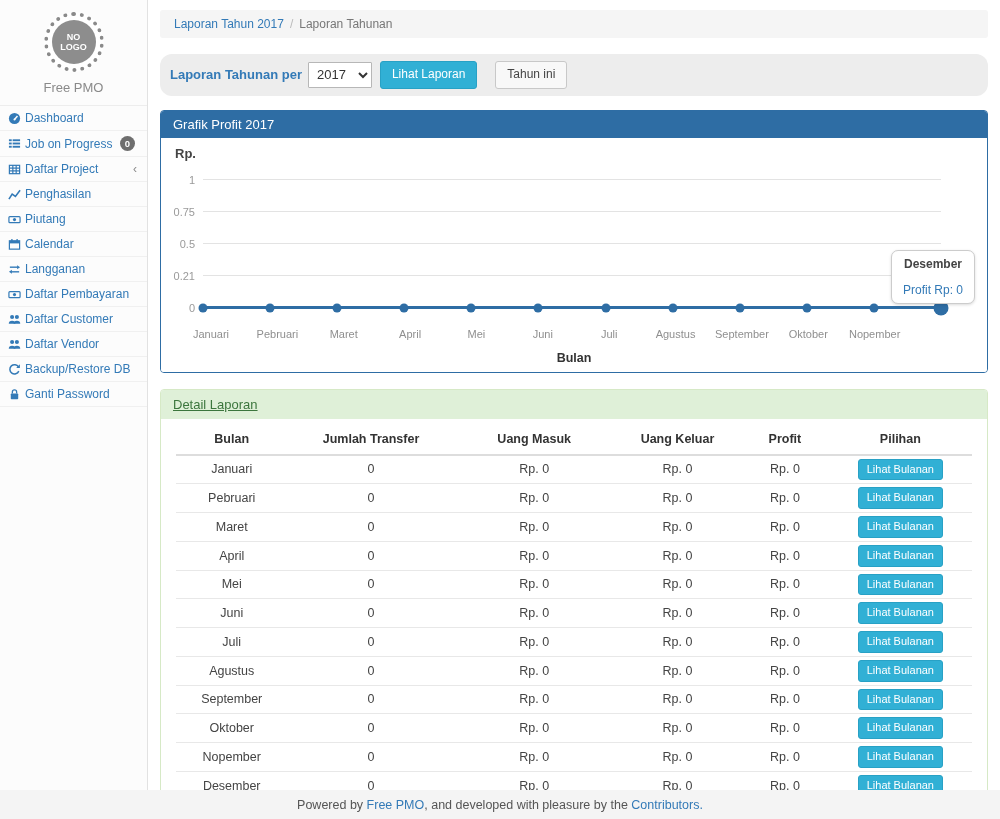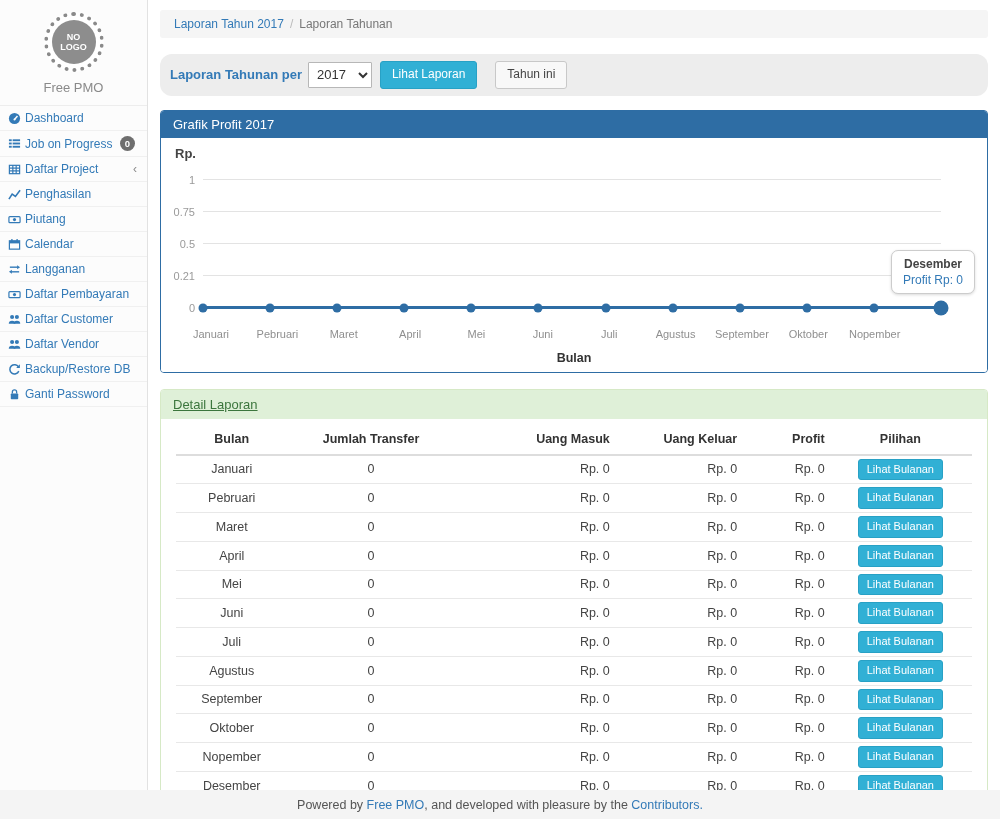--- a/index.html
+++ b/index.html
@@ -61,29 +61,29 @@
   .data-line { flex:1; height:3px; background:#2e6da4; margin-right:34px; position:relative; border-radius:2px;}
   .dot { position:absolute; top:50%; width:9px; height:9px; border-radius:50%; background:#2e6da4;
     transform:translate(-50%,-50%); }
   .dot.big { width:15px; height:15px; }
   .x-labels { position:relative; margin:4px 34px 0 38px; height:14px; }
   .x-labels span { position:absolute; transform:translateX(-50%); font-size:11px; color:#8f8f8f; white-space:nowrap; }
   .x-axis-title { text-align:center; font-weight:bold; font-size:12.5px; color:#333; margin-top:9px; }
   .tooltip { position:absolute; top:112px; right:12px; background:#fff; border:1px solid #ccc;
     border-radius:7px; box-shadow:0 1px 3px rgba(0,0,0,.15); padding:6px 11px; text-align:center; z-index:5;}
   .tooltip-title { font-size:12px; font-weight:bold; color:#444; }
-  .tooltip-value { font-size:12px; color:#337ab7; margin-top:2px; }
+  .tooltip-value { font-size:12px; color:#337ab7; margin-top:12px; }
 
   
   .table-body { padding:4px 15px 14px; background:#fff; border-radius:0 0 3px 3px; }
   table { width:100%; border-collapse:collapse; font-size:12.5px; }
   th { padding:9px 4px 8px; border-bottom:2px solid #ddd; color:#333; font-weight:bold; }
   td { padding:3px 4px; border-top:1px solid #e8e8e8; color:#444; height:24px; }
   tbody tr:first-child td { border-top:none; }
-  .al-c { text-align:center; } .al-r { text-align:right; }
+  .al-c { text-align:center; } .al-r { text-align:center; }
   .btn-row { background:#31b0d5; border:1px solid #28a1c5; color:#fff; font-size:11px;
     padding:3px 8px; border-radius:3px; cursor:pointer; display:inline-block; line-height:1.25;}
 
   
   .footer { width:1000px; height:29px; background:#f4f4f4; display:flex; align-items:center; justify-content:center;
     font-size:12.5px; color:#555; }
   .footer a { color:#337ab7; text-decoration:none; }
 </style>
 </head>
 <body>

